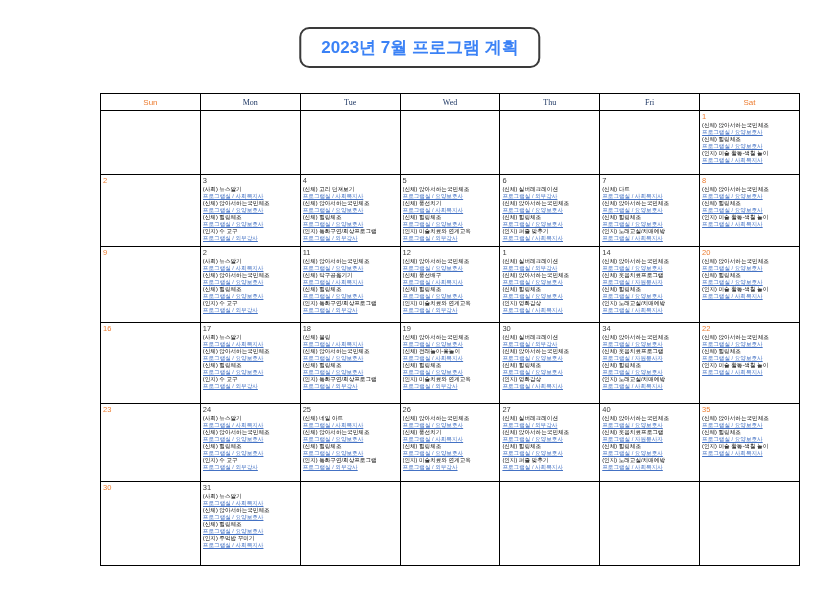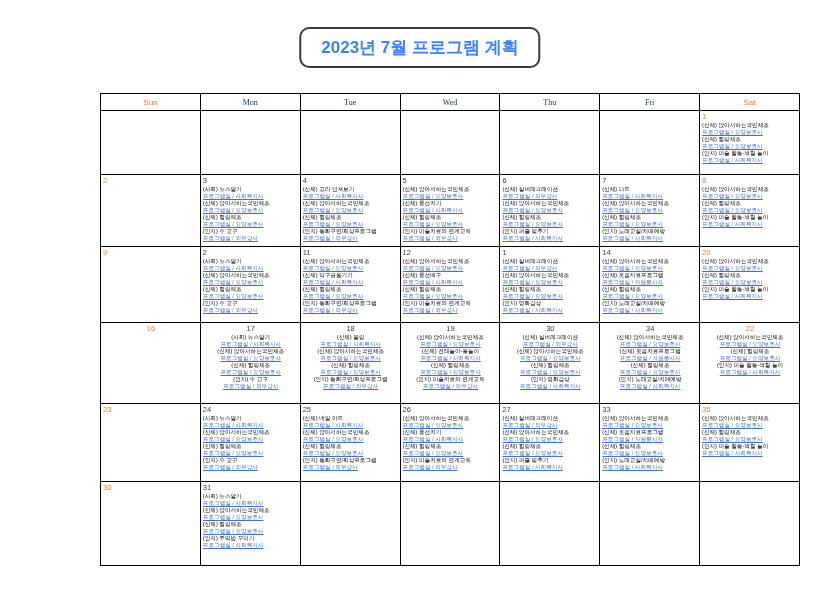--- a/index.html
+++ b/index.html
@@ -23,21 +23,21 @@
   }
   table.calendar th.weekday{color:var(--navy,#1F3864);font-family:Liberation Serif, serif;}
   table.calendar th.weekend{color:var(--weekend,#ED7D31);}
   table.calendar td{
     border:1px solid #000;vertical-align:top;
     padding:1px 1px 0 2px;overflow:hidden;
   }
   tbody tr:nth-child(1) td{height:62px;}
   tbody tr:nth-child(2) td{height:70px;}
   tbody tr:nth-child(3) td{height:74px;}
-  tbody tr:nth-child(4) td{height:79px;text-align:center;}
+  tbody tr:nth-child(4) td{height:79px;}
   tbody tr:nth-child(5) td{height:76px;}
   tbody tr:nth-child(6) td{height:82px;}
   .date{font-size:7.5px;line-height:9px;color:#404040;margin-bottom:1px;}
   td.col-0 .date, td.col-6 .date{color:var(--weekend,#ED7D31);}
   .prog{
     font-size:5.6px;line-height:7px;color:#000;
     white-space:nowrap;overflow:hidden;
   }
   .where{
     font-size:5.6px;line-height:7px;color:var(--loc,#4472C4);
@@ -328,21 +328,21 @@
           <div class="prog">(신체) 실버레크레이션</div>
           <div class="where">프로그램실 / 외부강사</div>
           <div class="prog">(신체) 앉아서하는국민체조</div>
           <div class="where">프로그램실 / 요양보호사</div>
           <div class="prog">(신체) 힐링체조</div>
           <div class="where">프로그램실 / 요양보호사</div>
           <div class="prog">(인지) 퍼즐 맞추기</div>
           <div class="where">프로그램실 / 사회복지사</div>
         </td>
         <td class="col-5">
-          <div class="date">33</div>
+          <div class="date">40</div>
           <div class="prog">(신체) 앉아서하는국민체조</div>
           <div class="where">프로그램실 / 요양보호사</div>
           <div class="prog">(신체) 웃음치료프로그램</div>
           <div class="where">프로그램실 / 자원봉사자</div>
           <div class="prog">(신체) 힐링체조</div>
           <div class="where">프로그램실 / 요양보호사</div>
           <div class="prog">(인지) 노래교실/치매예방</div>
           <div class="where">프로그램실 / 사회복지사</div>
         </td>
         <td class="col-6">

